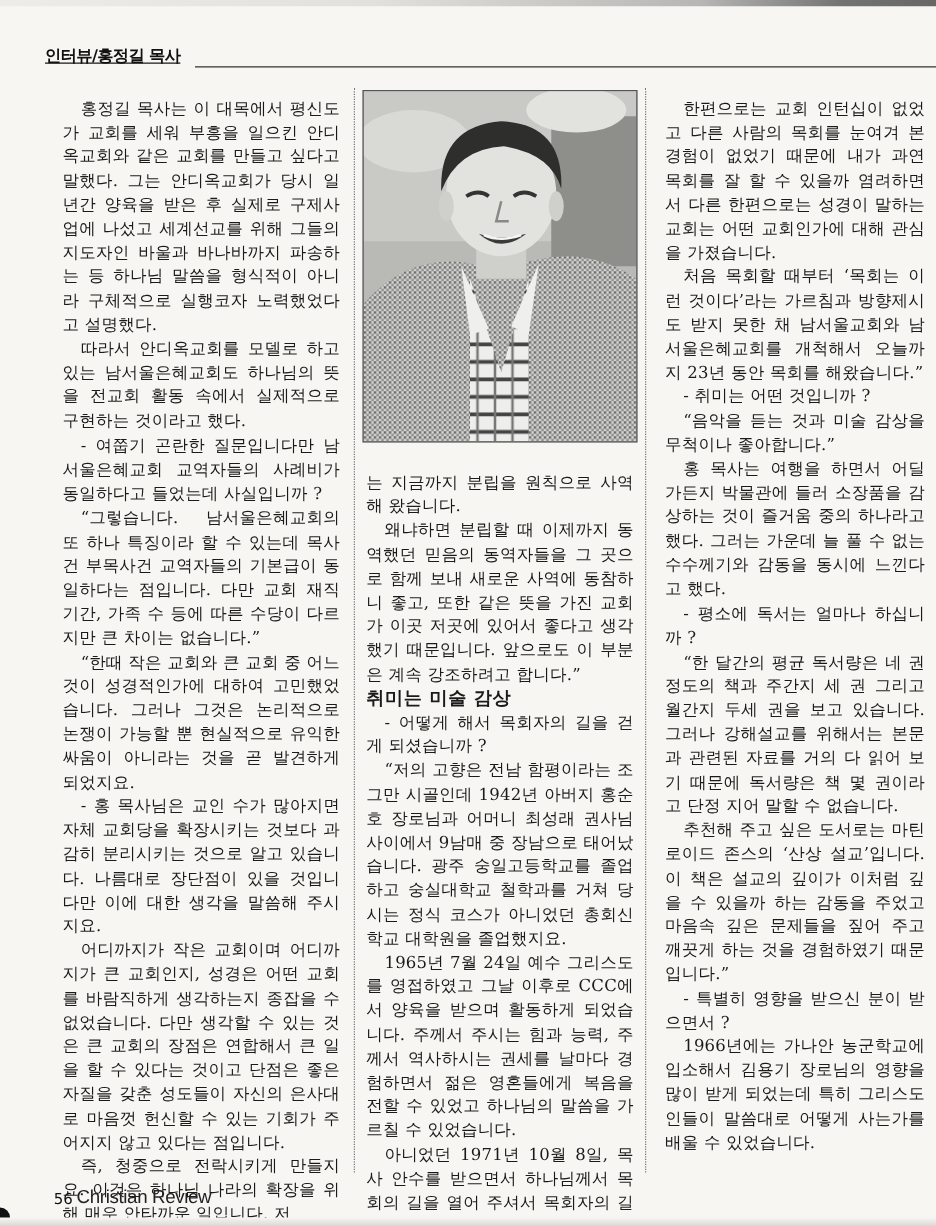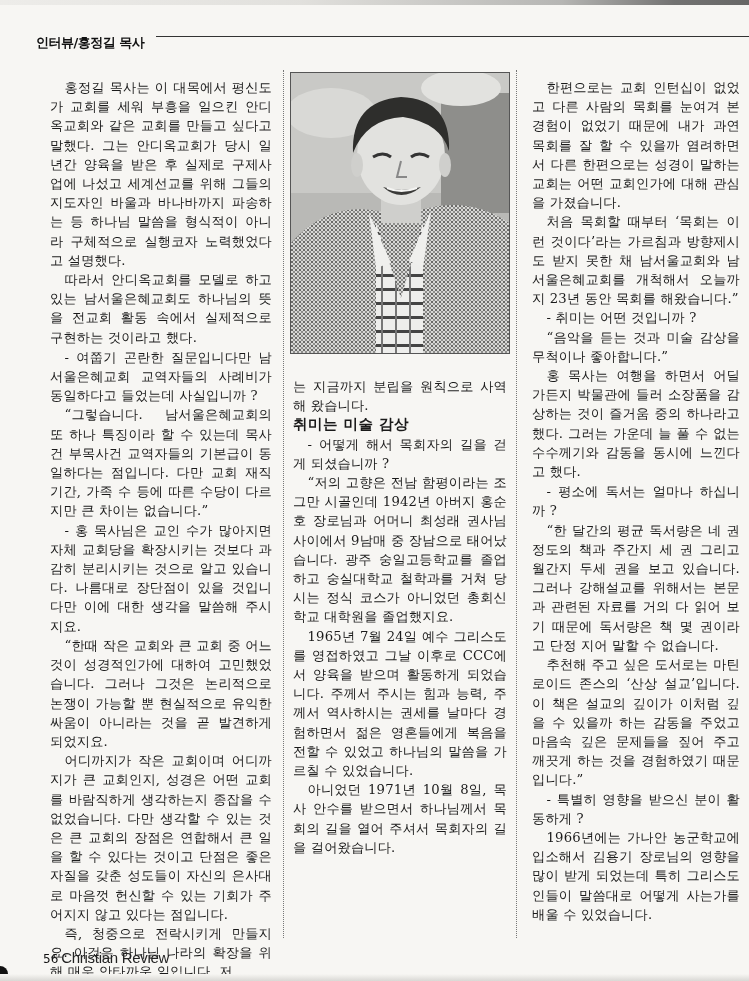--- a/index.html
+++ b/index.html
@@ -9,21 +9,21 @@
     font-family:"DejaVu Serif", "Liberation Serif", serif;
     color:#1a1a1a;
   }
   .scan-top {
     position:absolute; left:0; top:0; width:749px; height:5px;
     background:linear-gradient(90deg,#e9e8e5 0%,#d8d7d3 40%,#9a9a98 75%,#3a3a3a 90%,#2a2a2a 100%);
     opacity:.7;
   }
   .header {
     position:absolute; left:36px; top:34px; width:713px; height:20px;
-    display:flex; align-items:flex-start;
+    display:flex; align-items:flex-end;text-decoration:underline;
   }
   .header-title {
     font-family:"DejaVu Sans", sans-serif; font-weight:bold;
     font-size:13px; letter-spacing:-0.5px; white-space:nowrap; color:#111;
   }
   .header-rule {
     flex:1; height:0; border-top:1.5px solid #333; margin-left:12px; margin-top:2px;
   }
   .col {
     position:absolute; top:78px;
@@ -81,22 +81,22 @@
 <div class="header">
   <span class="header-title">인터뷰/홍정길 목사</span>
   <span class="header-rule"></span>
 </div>
 
 <div class="col col1">
   <p>홍정길 목사는 이 대목에서 평신도가 교회를 세워 부흥을 일으킨 안디옥교회와 같은 교회를 만들고 싶다고 말했다. 그는 안디옥교회가 당시 일 년간 양육을 받은 후 실제로 구제사업에 나섰고 세계선교를 위해 그들의 지도자인 바울과 바나바까지 파송하는 등 하나님 말씀을 형식적이 아니라 구체적으로 실행코자 노력했었다고 설명했다.</p>
   <p>따라서 안디옥교회를 모델로 하고 있는 남서울은혜교회도 하나님의 뜻을 전교회 활동 속에서 실제적으로 구현하는 것이라고 했다.</p>
   <p class="gap">- 여쭙기 곤란한 질문입니다만 남서울은혜교회 교역자들의 사례비가 동일하다고 들었는데 사실입니까 ?</p>
   <p>“그렇습니다. 남서울은혜교회의 또 하나 특징이라 할 수 있는데 목사건 부목사건 교역자들의 기본급이 동일하다는 점입니다. 다만 교회 재직기간, 가족 수 등에 따른 수당이 다르지만 큰 차이는 없습니다.”</p>
+  <p>“한때 작은 교회와 큰 교회 중 어느 것이 성경적인가에 대하여 고민했었습니다. 그러나 그것은 논리적으로 논쟁이 가능할 뿐 현실적으로 유익한 싸움이 아니라는 것을 곧 발견하게 되었지요.</p>
   <p>- 홍 목사님은 교인 수가 많아지면 자체 교회당을 확장시키는 것보다 과감히 분리시키는 것으로 알고 있습니다. 나름대로 장단점이 있을 것입니다만 이에 대한 생각을 말씀해 주시지요.</p>
-  <p>“한때 작은 교회와 큰 교회 중 어느 것이 성경적인가에 대하여 고민했었습니다. 그러나 그것은 논리적으로 논쟁이 가능할 뿐 현실적으로 유익한 싸움이 아니라는 것을 곧 발견하게 되었지요.</p>
   <p>어디까지가 작은 교회이며 어디까지가 큰 교회인지, 성경은 어떤 교회를 바람직하게 생각하는지 종잡을 수 없었습니다. 다만 생각할 수 있는 것은 큰 교회의 장점은 연합해서 큰 일을 할 수 있다는 것이고 단점은 좋은 자질을 갖춘 성도들이 자신의 은사대로 마음껏 헌신할 수 있는 기회가 주어지지 않고 있다는 점입니다.</p>
   <p>즉, 청중으로 전락시키게 만들지요. 이것은 하나님 나라의 확장을 위해 매우 안타까운 일입니다. 저</p>
 </div>
 
 <div class="vrule vrule1"></div>
 
 <div class="photo" title="홍정길 목사 인물 사진">
   <svg width="218" height="280" viewBox="0 0 218 280">
     <defs>
       <pattern id="check" width="4" height="4" patternUnits="userSpaceOnUse">
@@ -136,39 +136,40 @@
 
     <path d="M110 88 L106 104 L116 104" stroke="#888" stroke-width="2" fill="none"></path>
 
     <path d="M92 114 Q110 130 130 114 Q110 120 92 114 Z" fill="#3a3a38"></path>
     <path d="M96 115 Q110 121 126 115" stroke="#f5f5f3" stroke-width="2" fill="none"></path>
   </svg>
 </div>
 
 <div class="col col2">
   <p class="noindent">는 지금까지 분립을 원칙으로 사역해 왔습니다.</p>
+  <p>왜냐하면 분립할 때 이제까지 동역했던 믿음의 동역자들을 그 곳으로 함께 보내 새로운 사역에 동참하니 좋고, 또한 같은 뜻을 가진 교회가 이곳 저곳에 있어서 좋다고 생각했기 때문입니다. 앞으로도 이 부분은 계속 강조하려고 합니다.”</p>
   <p class="section-heading">취미는 미술 감상</p>
   <p>- 어떻게 해서 목회자의 길을 걷게 되셨습니까 ?</p>
   <p>“저의 고향은 전남 함평이라는 조그만 시골인데 1942년 아버지 홍순호 장로님과 어머니 최성래 권사님 사이에서 9남매 중 장남으로 태어났습니다. 광주 숭일고등학교를 졸업하고 숭실대학교 철학과를 거쳐 당시는 정식 코스가 아니었던 총회신학교 대학원을 졸업했지요.</p>
   <p>1965년 7월 24일 예수 그리스도를 영접하였고 그날 이후로 CCC에서 양육을 받으며 활동하게 되었습니다. 주께서 주시는 힘과 능력, 주께서 역사하시는 권세를 날마다 경험하면서 젊은 영혼들에게 복음을 전할 수 있었고 하나님의 말씀을 가르칠 수 있었습니다.</p>
   <p>아니었던 1971년 10월 8일, 목사 안수를 받으면서 하나님께서 목회의 길을 열어 주셔서 목회자의 길을 걸어왔습니다.</p>
 </div>
 
 <div class="vrule vrule2"></div>
 
 <div class="col col3">
   <p>한편으로는 교회 인턴십이 없었고 다른 사람의 목회를 눈여겨 본 경험이 없었기 때문에 내가 과연 목회를 잘 할 수 있을까 염려하면서 다른 한편으로는 성경이 말하는 교회는 어떤 교회인가에 대해 관심을 가졌습니다.</p>
   <p>처음 목회할 때부터 ‘목회는 이런 것이다’라는 가르침과 방향제시도 받지 못한 채 남서울교회와 남서울은혜교회를 개척해서 오늘까지 23년 동안 목회를 해왔습니다.”</p>
   <p>- 취미는 어떤 것입니까 ?</p>
   <p>“음악을 듣는 것과 미술 감상을 무척이나 좋아합니다.”</p>
   <p>홍 목사는 여행을 하면서 어딜 가든지 박물관에 들러 소장품을 감상하는 것이 즐거움 중의 하나라고 했다. 그러는 가운데 늘 풀 수 없는 수수께기와 감동을 동시에 느낀다고 했다.</p>
   <p class="gap">- 평소에 독서는 얼마나 하십니까 ?</p>
   <p>“한 달간의 평균 독서량은 네 권 정도의 책과 주간지 세 권 그리고 월간지 두세 권을 보고 있습니다. 그러나 강해설교를 위해서는 본문과 관련된 자료를 거의 다 읽어 보기 때문에 독서량은 책 몇 권이라고 단정 지어 말할 수 없습니다.</p>
   <p>추천해 주고 싶은 도서로는 마틴 로이드 존스의 ‘산상 설교’입니다. 이 책은 설교의 깊이가 이처럼 깊을 수 있을까 하는 감동을 주었고 마음속 깊은 문제들을 짚어 주고 깨끗게 하는 것을 경험하였기 때문입니다.”</p>
-  <p>- 특별히 영향을 받으신 분이 활동하게 ?</p>
+  <p>- 특별히 영향을 받으신 분이 받으면서 ?</p>
   <p>1966년에는 가나안 농군학교에 입소해서 김용기 장로님의 영향을 많이 받게 되었는데 특히 그리스도인들이 말씀대로 어떻게 사는가를 배울 수 있었습니다.</p>
 
 </div>
 
 <div class="footer">
   <span class="page-num">56</span>
   <span class="mag-name">Christian Review</span>
 </div>
 
 <div class="corner-blob"></div>

